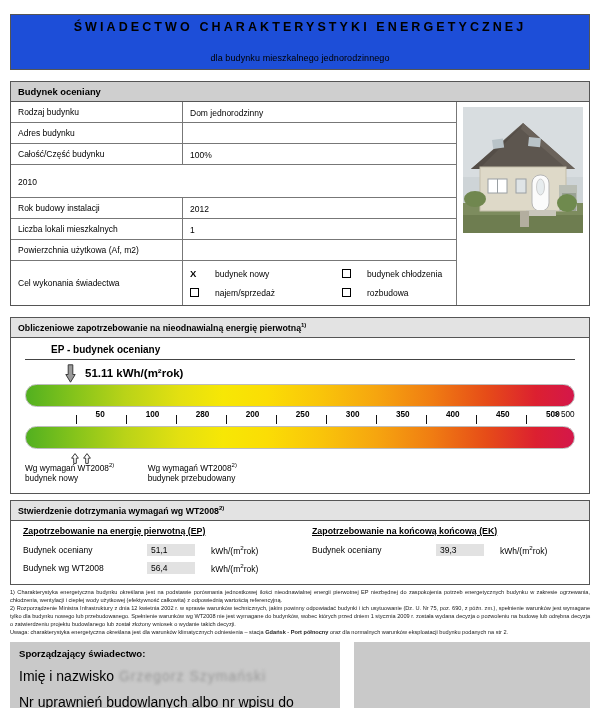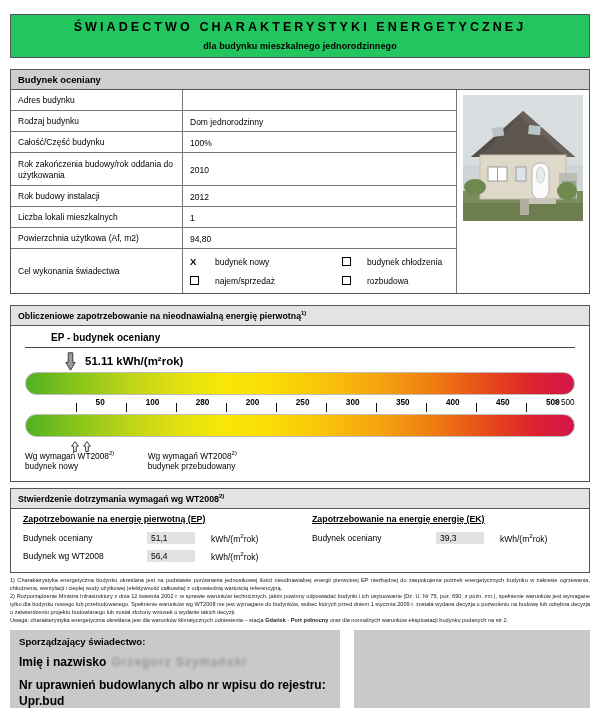--- a/index.html
+++ b/index.html
@@ -19,35 +19,35 @@
     width: 600px;
     height: 708px;
     position: relative;
     box-sizing: border-box;
     padding: 0 10px;
   }
 
   
   .header-band {
     margin-top: 14px;
-    background: #22c55e;
+    background: #1d4ed8;
     border: 1px solid #555;
     text-align: center;
     padding: 5px 0 6px 0;
   }
   .header-title {
     font-size: 12.5px;
     font-weight: bold;
     letter-spacing: 3.1px;
     white-space: nowrap;
   }
   .header-sub {
     font-size: 9px;
-    font-weight: bold;
-    margin-top: 7px;
+    font-weight: normal;
+    margin-top: 19px;
     letter-spacing: 0.1px;
   }
 
   
   .valid-strip {
     margin-top: 10px;
     border: 1px solid #555;
     background: #ebebeb;
     height: 19px;
     display: flex;
@@ -297,21 +297,21 @@
   }
   .sig-right {
     flex: 1 1 auto;
     background: #c9c9c9;
     padding: 6px 9px 8px 9px;
     box-sizing: border-box;
     min-height: 78px;
     position: relative;
   }
   .sig-title { font-size: 9.6px; font-weight: bold; margin-bottom: 8px; }
-  .sig-line { font-size: 12px; line-height: 1.3; margin-bottom: 7px; font-weight: bold; }
+  .sig-line { font-size: 14px; line-height: 1.3; margin-bottom: 7px; }
   .redacted {
     display: inline-block;
     color: rgba(90,90,90,0.45);
     filter: blur(1.6px);
     margin-left: 5px;
     letter-spacing: 1px;
   }
 </style>
 </head>
 <body>
@@ -323,46 +323,44 @@
     <div class="header-sub">dla budynku mieszkalnego jednorodzinnego</div>
   </div>
 
 
   <div class="block">
     <div class="block-head">Budynek oceniany</div>
     <div class="bldg-wrap">
       <div class="bldg-table">
 
         <div class="brow">
+          <div class="bcell-label">Rodzaj budynku</div>
+          <div class="bcell-val">Dom jednorodzinny</div>
+        </div>
+        <div class="brow">
           <div class="bcell-label">Adres budynku</div>
           <div class="bcell-val"></div>
-        </div>
-        <div class="brow">
-          <div class="bcell-label">Rodzaj budynku</div>
-          <div class="bcell-val">Dom jednorodzinny</div>
         </div>
         <div class="brow">
           <div class="bcell-label">Całość/Część budynku</div>
           <div class="bcell-val">100%</div>
         </div>
         <div class="brow row-tall" style="min-height:32px;">
-          <div class="bcell-label">Rok zakończenia budowy/rok oddania do użytkowania</div>
           <div class="bcell-val">2010</div>
         </div>
         <div class="brow">
           <div class="bcell-label">Rok budowy instalacji</div>
           <div class="bcell-val">2012</div>
         </div>
         <div class="brow">
           <div class="bcell-label">Liczba lokali mieszkalnych</div>
           <div class="bcell-val">1</div>
         </div>
         <div class="brow">
           <div class="bcell-label">Powierzchnia użytkowa (Af, m2)</div>
-          <div class="bcell-val">94,80</div>
         </div>
 
         <div class="brow purpose-row">
           <div class="bcell-label">Cel wykonania świadectwa</div>
           <div class="purpose-box">
             <div class="purpose-line">
               <div class="opt opt-1">
                 <span class="cmark">X</span>
                 <span class="opt-label">budynek nowy</span>
               </div>
@@ -522,21 +520,21 @@
           <span class="req-val">51,1</span>
           <span class="req-unit">kWh/(m<span class="sup2">2</span>rok)</span>
         </div>
         <div class="req-row">
           <span class="req-name">Budynek wg WT2008</span>
           <span class="req-val">56,4</span>
           <span class="req-unit">kWh/(m<span class="sup2">2</span>rok)</span>
         </div>
       </div>
       <div class="req-col req-col-2">
-        <div class="req-title">Zapotrzebowanie na energię energię (EK)</div>
+        <div class="req-title">Zapotrzebowanie na końcową końcową (EK)</div>
         <div class="req-row">
           <span class="req-name">Budynek oceniany</span>
           <span class="req-val">39,3</span>
           <span class="req-unit">kWh/(m<span class="sup2">2</span>rok)</span>
         </div>
       </div>
     </div>
   </div>
 
   <div class="fineprint">

